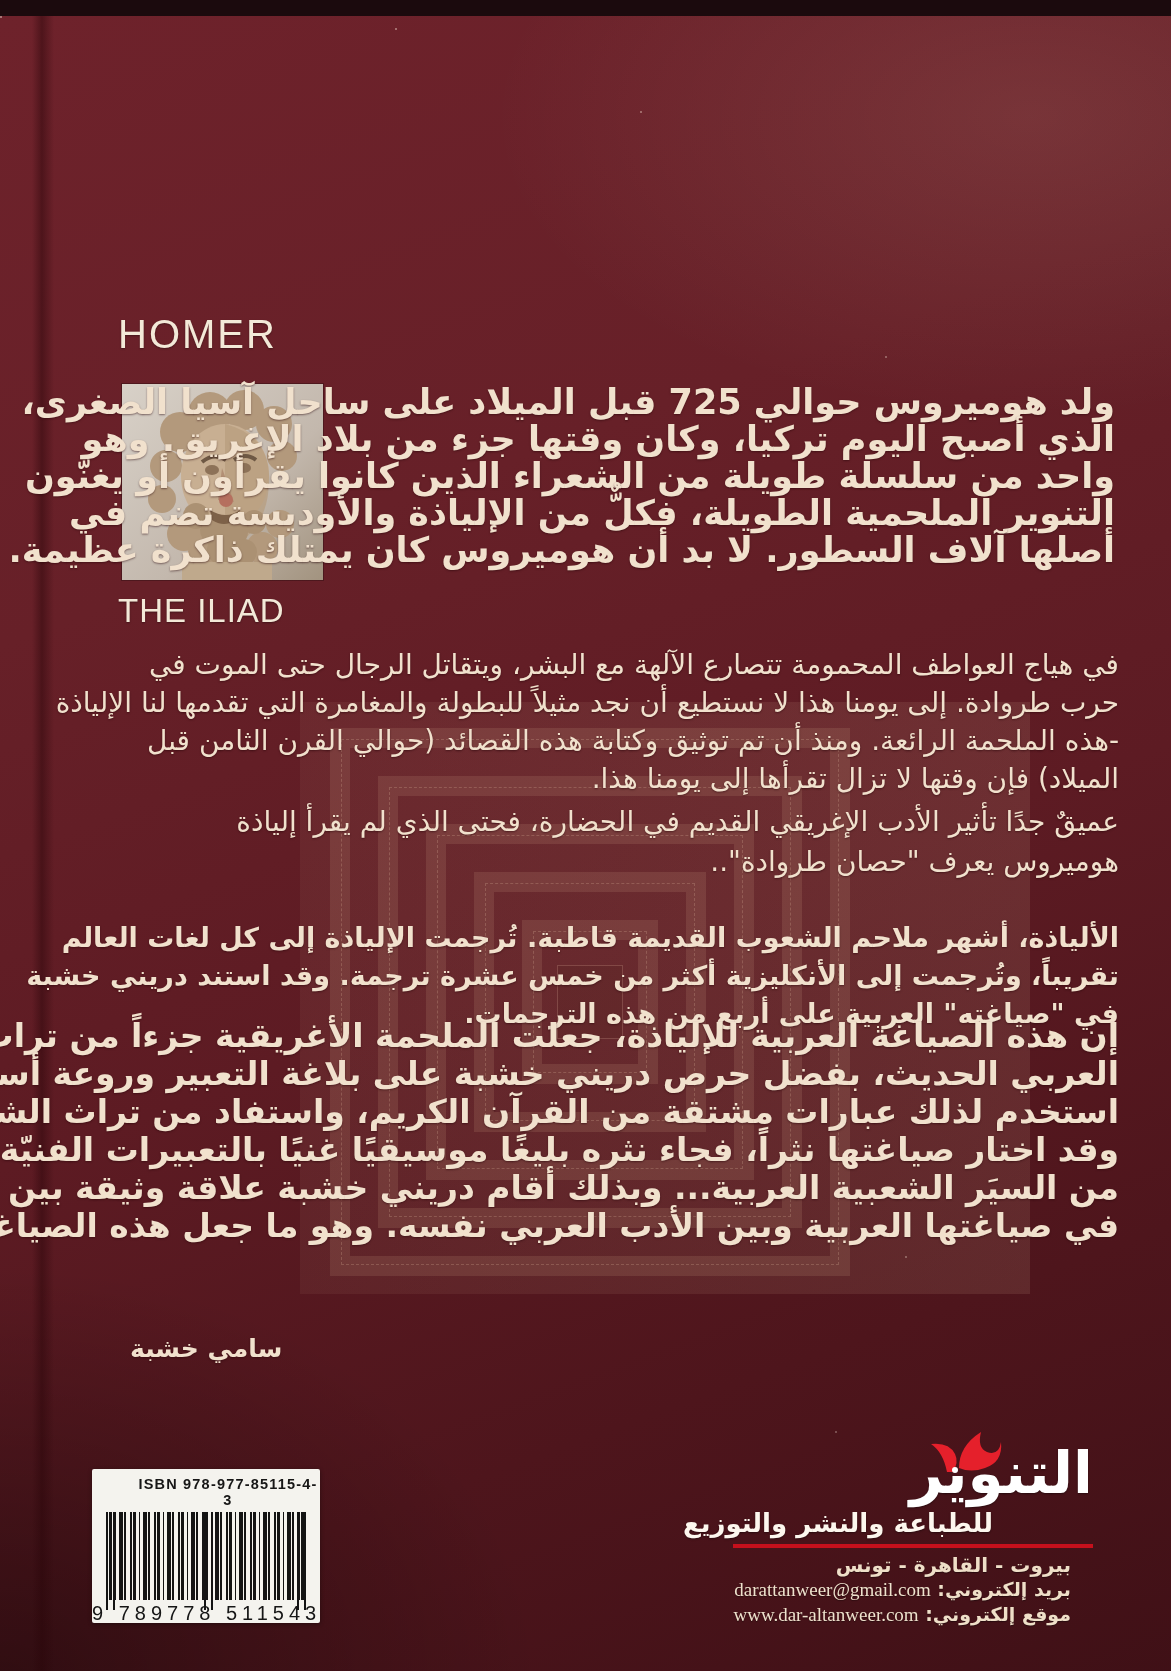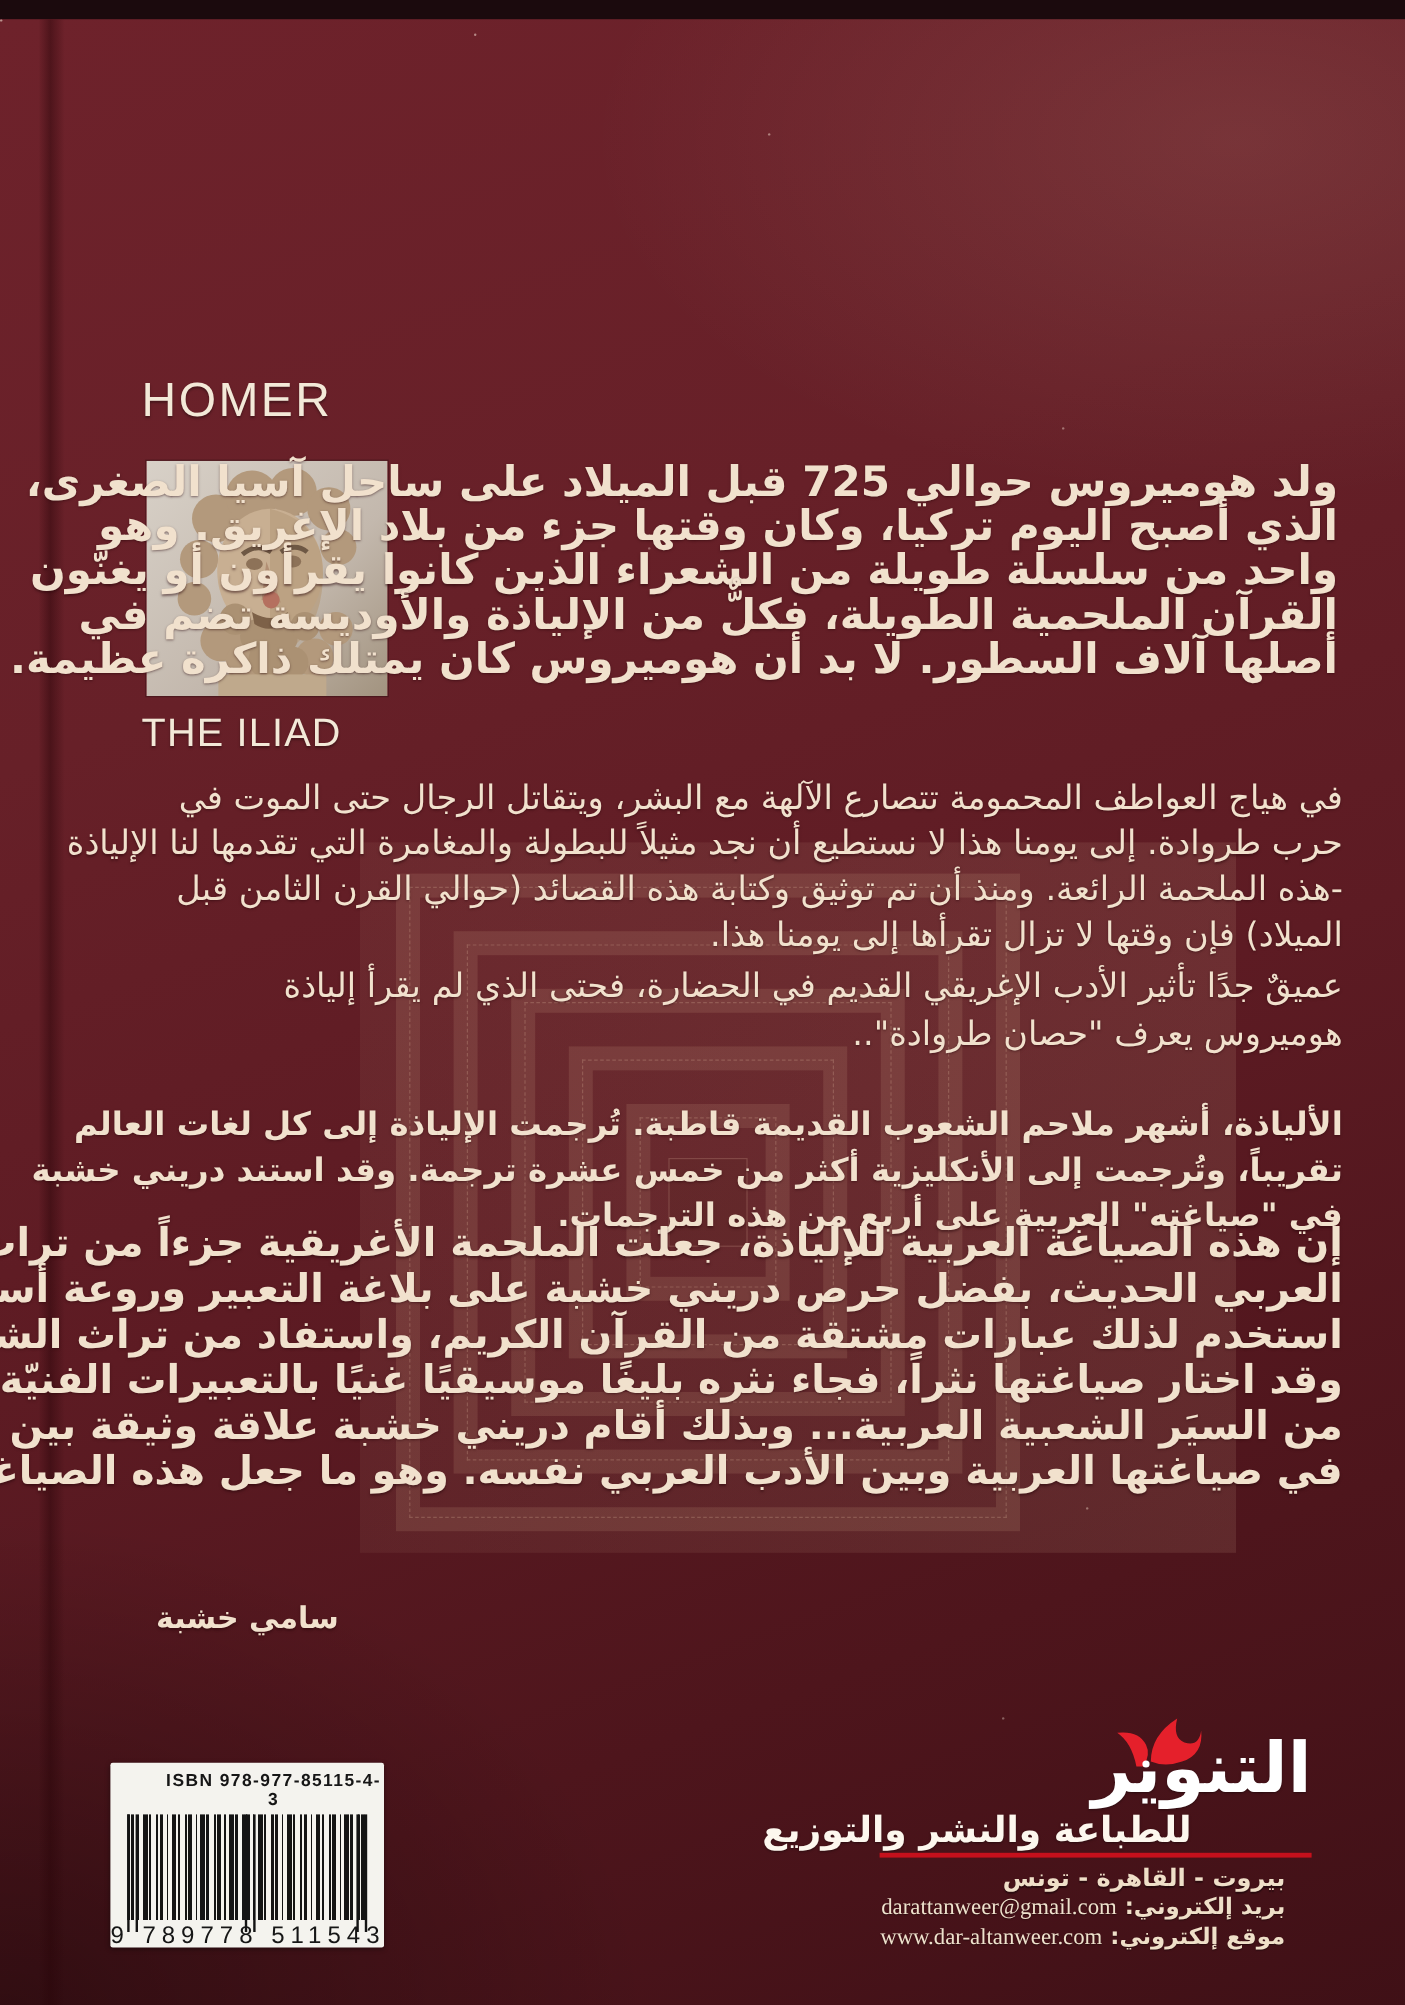--- a/index.html
+++ b/index.html
@@ -63,21 +63,21 @@
       #141414 18px 20px,#f4f3ee 20px 24px);}
   .guard{position:absolute;top:0;width:2px;height:98px;background:#141414;}
   .g1{left:0;} .g2{left:7px;} .g3{left:49%;} .g4{left:calc(49% + 7px);} .g5{right:7px;} .g6{right:0;}
   .isbn-digits{margin-top:2px;text-align:center;font-family:"Liberation Sans",sans-serif;
     font-size:20px;font-weight:500;letter-spacing:5px;color:#161616;white-space:nowrap;}
 
   
   .pub-logo{position:absolute;right:78px;top:1428px;color:#ffffff;font-size:58px;font-weight:800;
     letter-spacing:-2px;text-shadow:0 1px 2px rgba(0,0,0,0.4);direction:rtl;line-height:1;}
   .pub-flame{position:absolute;right:168px;top:1412px;}
-  .pub-tagline{position:absolute;right:178px;top:1492px;color:#fdf7ee;font-size:30px;font-weight:700;
+  .pub-tagline{position:absolute;right:178px;top:1492px;color:#fdf7ee;font-size:26px;font-weight:700;
     direction:rtl;white-space:nowrap;text-shadow:0 1px 2px rgba(0,0,0,0.4);text-align:center;}
   .pub-rule{position:absolute;right:78px;top:1528px;width:360px;height:4px;background:#c5101c;}
   .pub-line{position:absolute;right:100px;color:#efdfc8;direction:rtl;white-space:nowrap;
     text-shadow:0 1px 1px rgba(0,0,0,0.4);text-align:center;}
   .pub-cities{top:1537px;font-size:20px;font-weight:700;}
   .pub-email{top:1562px;font-size:19px;font-weight:700;}
   .pub-web{top:1587px;font-size:19px;font-weight:700;}
   .latin-val{font-family:"Liberation Serif",serif;font-weight:400;font-size:19px;color:#efe2cd;}
 </style>
 </head>
@@ -139,21 +139,21 @@
         <circle cx="122" cy="168" r="13"></circle>
     </g>
     <path d="M88 126 q16 10 30 0 l-4 10 q-12 8 -24 0 Z" fill="#7d6148"></path>
     <rect x="60" y="178" width="90" height="18" fill="#bfa98c"></rect>
   </svg>
 
   <div class="ar p-bio">
     <div class="line">ولد هوميروس حوالي 725 قبل الميلاد على ساحل آسيا الصغرى،</div>
     <div class="line">الذي أصبح اليوم تركيا، وكان وقتها جزء من بلاد الإغريق. وهو</div>
     <div class="line">واحد من سلسلة طويلة من الشعراء الذين كانوا يقرأون أو يغنّون</div>
-    <div class="line">القرآن الملحمية الطويلة، فكلٌّ من الإلياذة والأوديسة تضم في</div>
+    <div class="line">التنوير الملحمية الطويلة، فكلٌّ من الإلياذة والأوديسة تضم في</div>
     <div class="line">أصلها آلاف السطور. لا بد أن هوميروس كان يمتلك ذاكرة عظيمة.</div>
   </div>
 
   <div id="iliad" class="latin-title">THE ILIAD</div>
 
   <div class="ar p-body p-iliad">
     <div class="line">في هياج العواطف المحمومة تتصارع الآلهة مع البشر، ويتقاتل الرجال حتى الموت في</div>
     <div class="line">حرب طروادة. إلى يومنا هذا لا نستطيع أن نجد مثيلاً للبطولة والمغامرة التي تقدمها لنا الإلياذة</div>
     <div class="line">-هذه الملحمة الرائعة. ومنذ أن تم توثيق وكتابة هذه القصائد (حوالي القرن الثامن قبل</div>
     <div class="line">الميلاد) فإن وقتها لا تزال تقرأها إلى يومنا هذا.</div>

